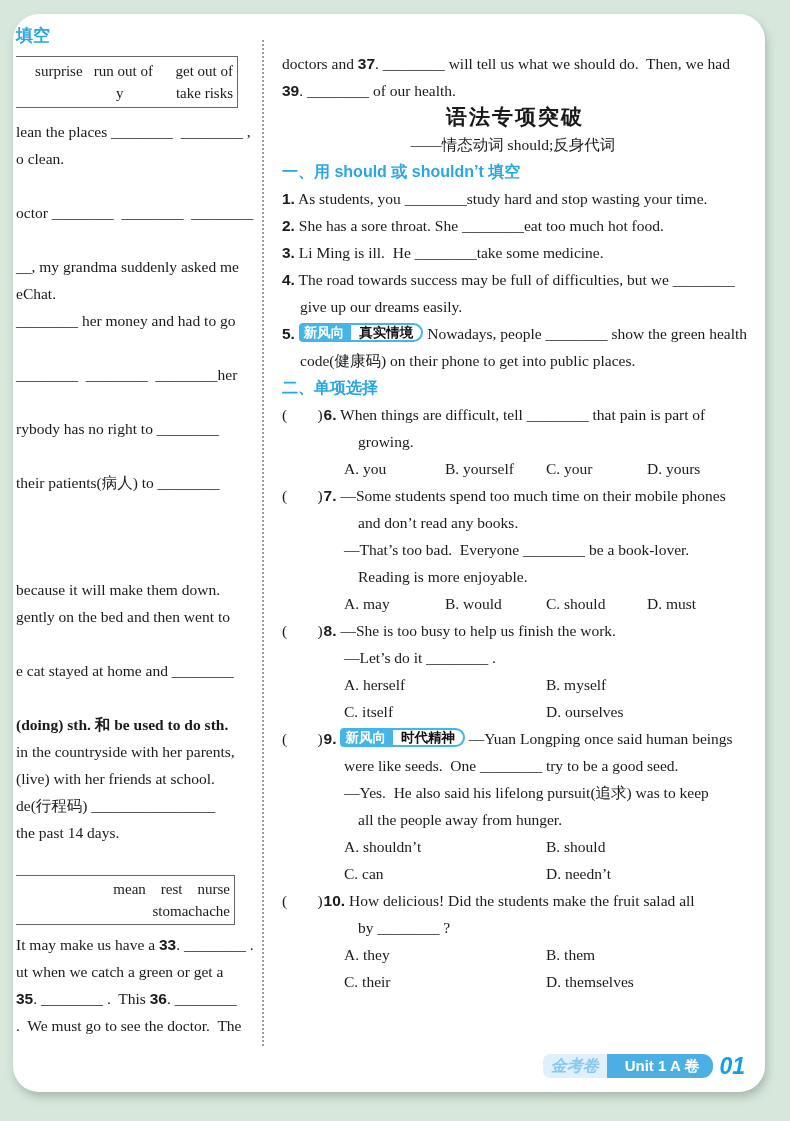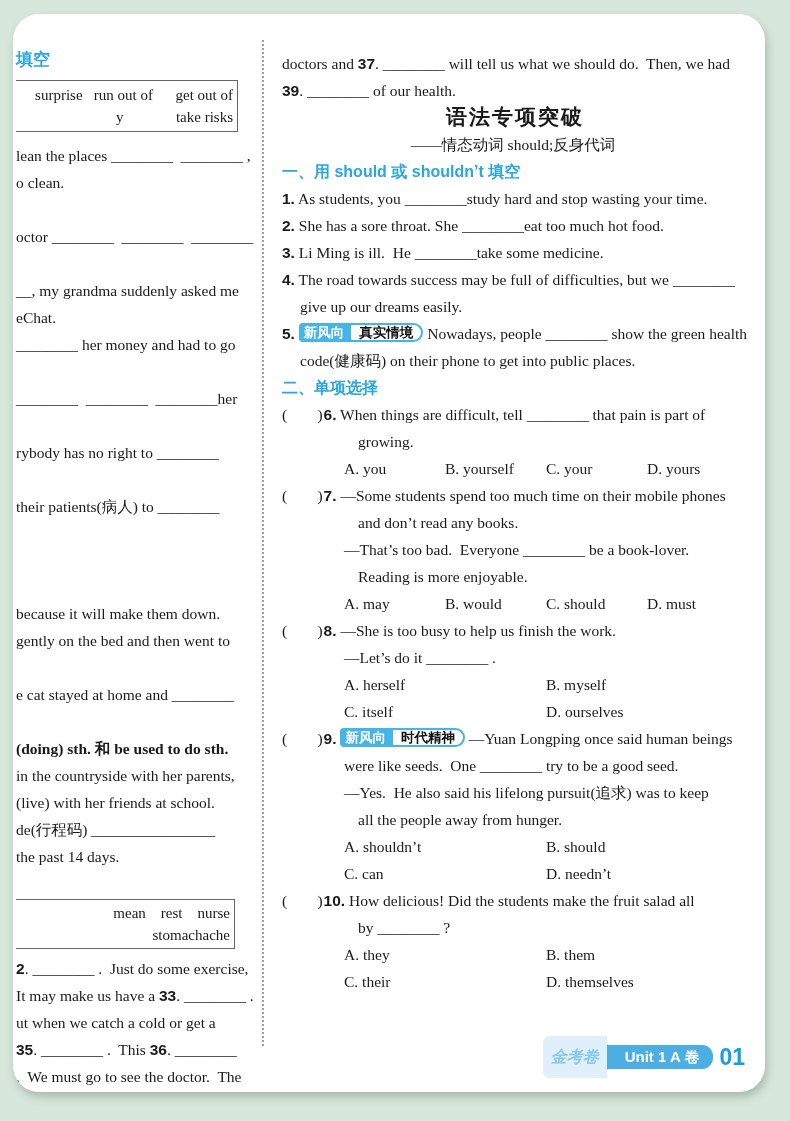--- a/index.html
+++ b/index.html
@@ -15,21 +15,21 @@
     box-shadow:2px 5px 8px rgba(110,130,120,.45);
     overflow:hidden;
   }
   .divider{
     position:absolute;left:249px;top:26px;height:1006px;width:0;
     border-left:2px dotted #9aa0a6;
   }
   
   .leftcol{
     position:absolute;left:0;top:0;width:248px;height:1078px;
-    padding:36px 0 0 3px;box-sizing:border-box;overflow:hidden;
+    padding:12px 0 0 3px;box-sizing:border-box;overflow:hidden;
     font-size:15.5px;color:#1a1a1a;
   }
   .fill-head{
     font-family:"Liberation Sans",sans-serif;font-weight:bold;
     font-size:17px;line-height:20px;margin:0 0 10px 0;color:#2aa7e0;
   }
   .wbox{
     border:1.5px solid #666;border-left:none;
     width:222px;box-sizing:border-box;background:#fff;
     padding:3px 4px 3px 6px;margin:0 0 10px 0;
@@ -76,31 +76,31 @@
     border-radius:0 10px 10px 0;position:relative;top:-2px;
   }
   
   .footer{
     position:absolute;right:20px;bottom:14px;
     display:flex;align-items:center;
   }
   .brand{
     color:#85c9ee;background:#dff0fb;
     font-style:italic;font-weight:bold;font-size:16px;
-    line-height:22px;padding:10px 8px;border-radius:7px 0 0 7px;
+    line-height:22px;padding:1px 8px;border-radius:7px 0 0 7px;
   }
   .unitbox{
     background:#4cafe3;color:#fff;
     font-family:"Liberation Sans",sans-serif;font-weight:bold;
     font-size:15px;line-height:24px;padding:0 14px 0 18px;
     border-radius:0 11px 11px 0;
   }
   .pagenum{
     color:#149fe4;font-family:"Liberation Sans",sans-serif;
-    font-weight:bold;font-size:23px;margin-left:6px;line-height:24px;
+    font-weight:bold;font-size:23px;margin-left:6px;line-height:24px;font-style:italic;
   }
 </style>
 </head>
 <body>
 
 <div class="card">
 
   <div class="divider"></div>
 
   <div class="leftcol">
@@ -125,23 +125,22 @@
         <div class="line mt1"><span class="bd">(doing) sth. 和 be used to do sth.</span></div>
         <div class="line"><span>in the countryside with her parents,</span></div>
         <div class="line"><span>(live) with her friends at school.</span></div>
         <div class="line"><span>de(行程码) ________________</span></div>
         <div class="line"><span>the past 14 days.</span></div>
       </div>
     <div class="wbox wbox2">
       <div class="line">mean    rest    nurse    stomachache</div>
     </div>
     <div>
-        <div class="line"><span class="nb">2</span><span>. ________ .  Just do some exercise,</span></div>
         <div class="line"><span>It may make us have a </span><span class="nb">33</span><span>. ________ .</span></div>
-        <div class="line"><span>ut when we catch a cold or get a</span></div>
+        <div class="line"><span>ut when we catch a green or get a</span></div>
         <div class="line"><span class="nb">35</span><span>. ________ .  This </span><span class="nb">36</span><span>. ________</span></div>
         <div class="line"><span>.  We must go to see the doctor.  The</span></div>
       </div>
   </div>
 
   <div class="rightcol">
     <div>
         <div class="line"><span>doctors and </span><span class="nb">37</span><span>. ________ will tell us what we should do.  Then, we had</span></div>
         <div class="line"><span class="nb">39</span><span>. ________ of our health.</span></div>
         <div class="line h1"><span>语法专项突破</span></div>

